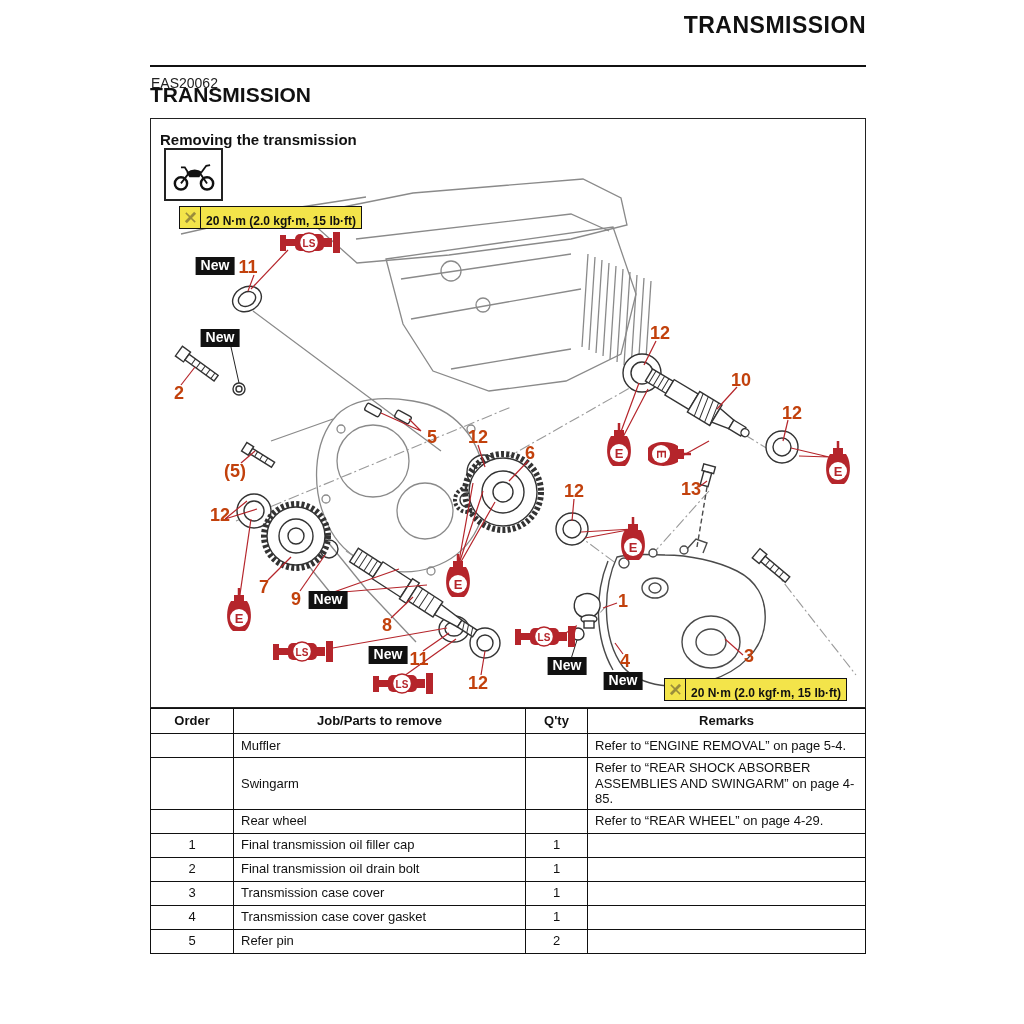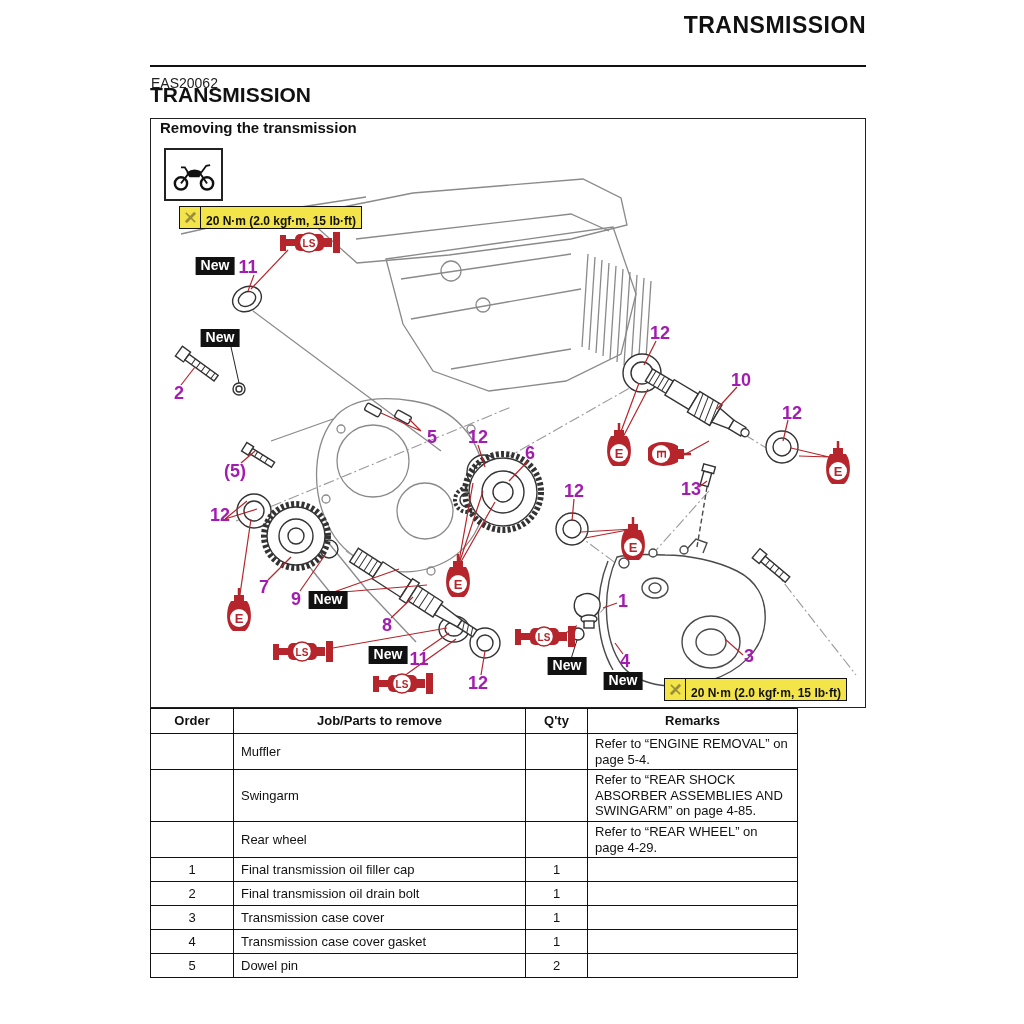--- a/index.html
+++ b/index.html
@@ -4,35 +4,35 @@
 <style>
   html,body{margin:0;padding:0;background:#fff;}
   .page{position:relative;width:1024px;height:1024px;background:#fff;
         font-family:"Liberation Sans","DejaVu Sans",sans-serif;color:#111;overflow:hidden;}
   .running-header{position:absolute;top:12px;left:150px;width:716px;text-align:right;
         font-size:23px;font-weight:bold;letter-spacing:.5px;}
   .header-rule{position:absolute;top:65px;left:150px;width:716px;height:2px;background:#111;}
   .section-code{position:absolute;top:75px;left:151px;font-size:14px;color:#222;}
   .section-title{position:absolute;top:83px;left:150px;font-size:21px;font-weight:bold;margin:0;}
   .figure-box{position:absolute;top:118px;left:150px;width:714px;height:588px;border:1.5px solid #222;}
-  .figure-title{position:absolute;top:0;left:9px;font-size:15px;font-weight:bold;}
+  .figure-title{position:absolute;top:12px;left:9px;font-size:15px;font-weight:bold;}
   .vehicle-box{position:absolute;top:29px;left:13px;width:55px;height:49px;border:2px solid #222;
         display:flex;align-items:center;justify-content:center;background:#fff;}
   .torque-label{position:absolute;display:flex;align-items:flex-end;height:21px;background:#f3e44a;
         border:1.6px solid #111;font-size:12px;font-weight:bold;white-space:nowrap;z-index:6;}
   .torque-label .wr{width:20px;height:100%;display:flex;align-items:center;justify-content:center;
         border-right:1.4px solid #111;}
   .torque-label .tx{padding:0 5px;}
-  .callout{position:absolute;transform:translate(-50%,-50%);color:#a21caf;font-size:18px;
+  .callout{position:absolute;transform:translate(-50%,-50%);color:#c2410c;font-size:18px;
         font-weight:bold;z-index:5;white-space:nowrap;}
   .new-label{position:absolute;transform:translate(-50%,-50%);background:#111;color:#fff;
         font-size:14px;font-weight:bold;padding:0px 5px 1px 5px;z-index:5;line-height:17px;}
   .sym{position:absolute;transform:translate(-50%,-50%);z-index:4;}
   #diagram-art{position:absolute;top:0;left:0;}
-  table.parts{position:absolute;top:708px;left:150px;width:648px;border-collapse:collapse;
+  table.parts{position:absolute;top:708px;left:150px;width:716px;border-collapse:collapse;
         font-size:13px;table-layout:fixed;}
   table.parts th,table.parts td{border:1.4px solid #111;padding:2px 7px;vertical-align:middle;
         line-height:1.2;}
   table.parts th{font-weight:bold;text-align:center;height:20px;}
   table.parts td{height:19px;}
   td.c{text-align:center;}
   .co{width:83px}.cj{width:292px}.cq{width:62px}.cr{width:auto}
 </style>
 </head>
 <body>
@@ -425,20 +425,20 @@
           <td></td>
         </tr>
         <tr>
           <td class="c">4</td>
           <td>Transmission case cover gasket</td>
           <td class="c">1</td>
           <td></td>
         </tr>
         <tr>
           <td class="c">5</td>
-          <td>Dowel pin</td>
+          <td>Refer pin</td>
           <td class="c">2</td>
           <td></td>
         </tr>
       </tbody>
   </table>
 
 </div>
 
 </body></html>

